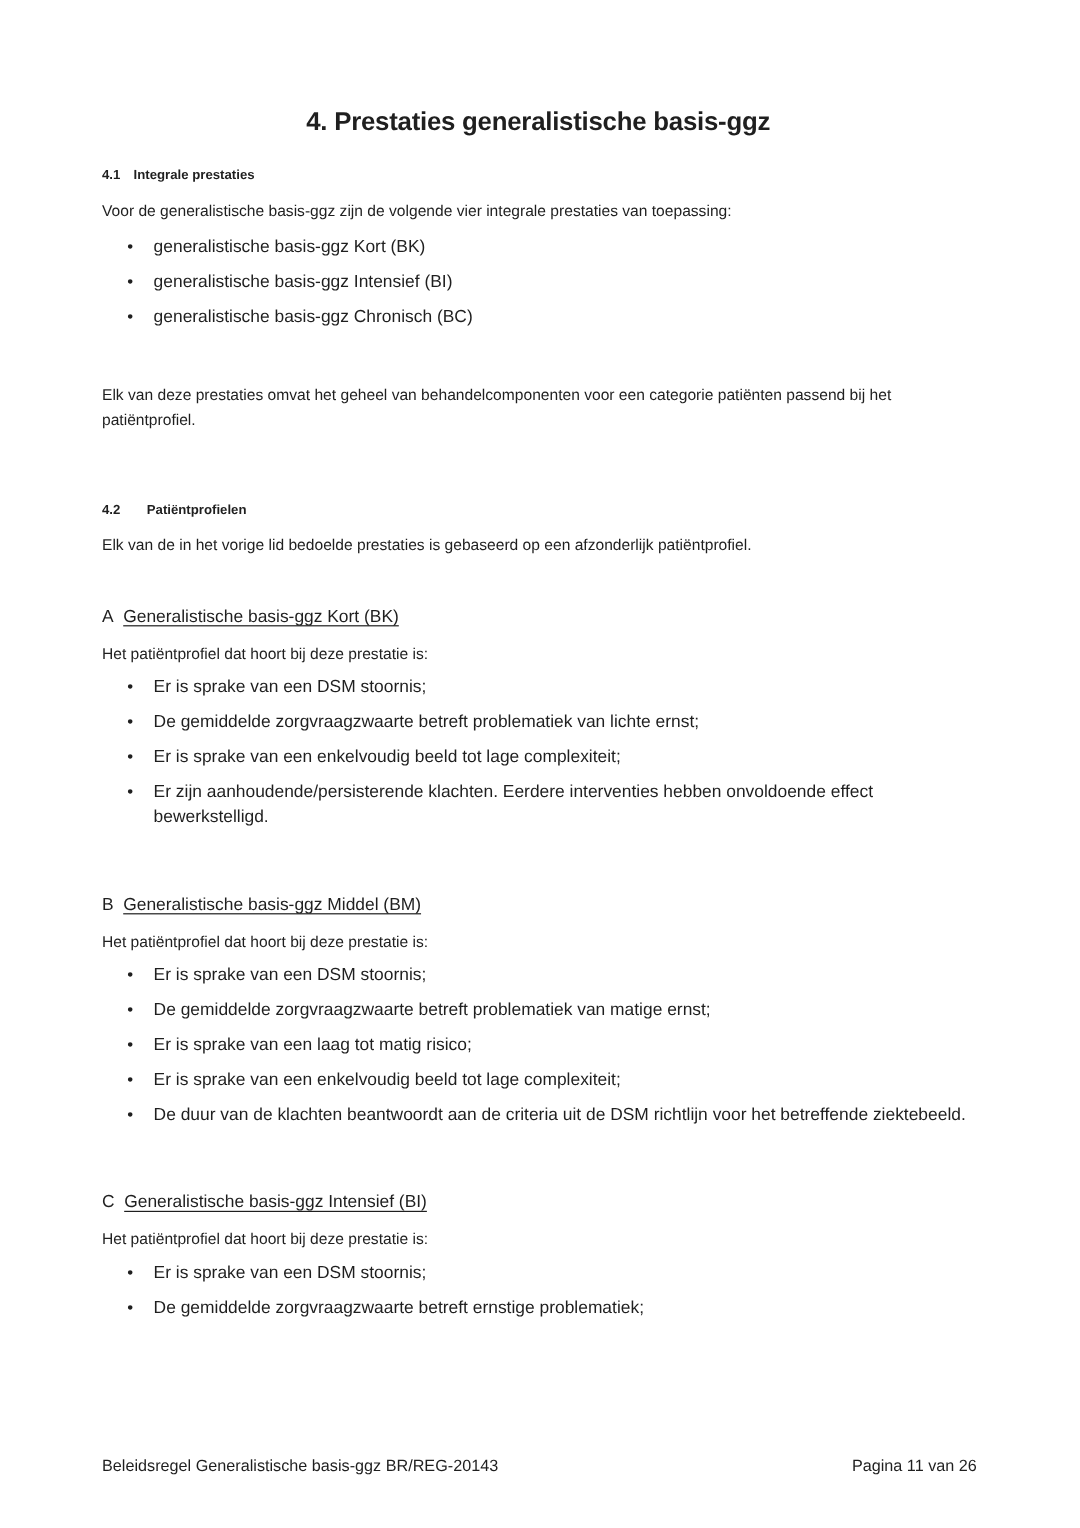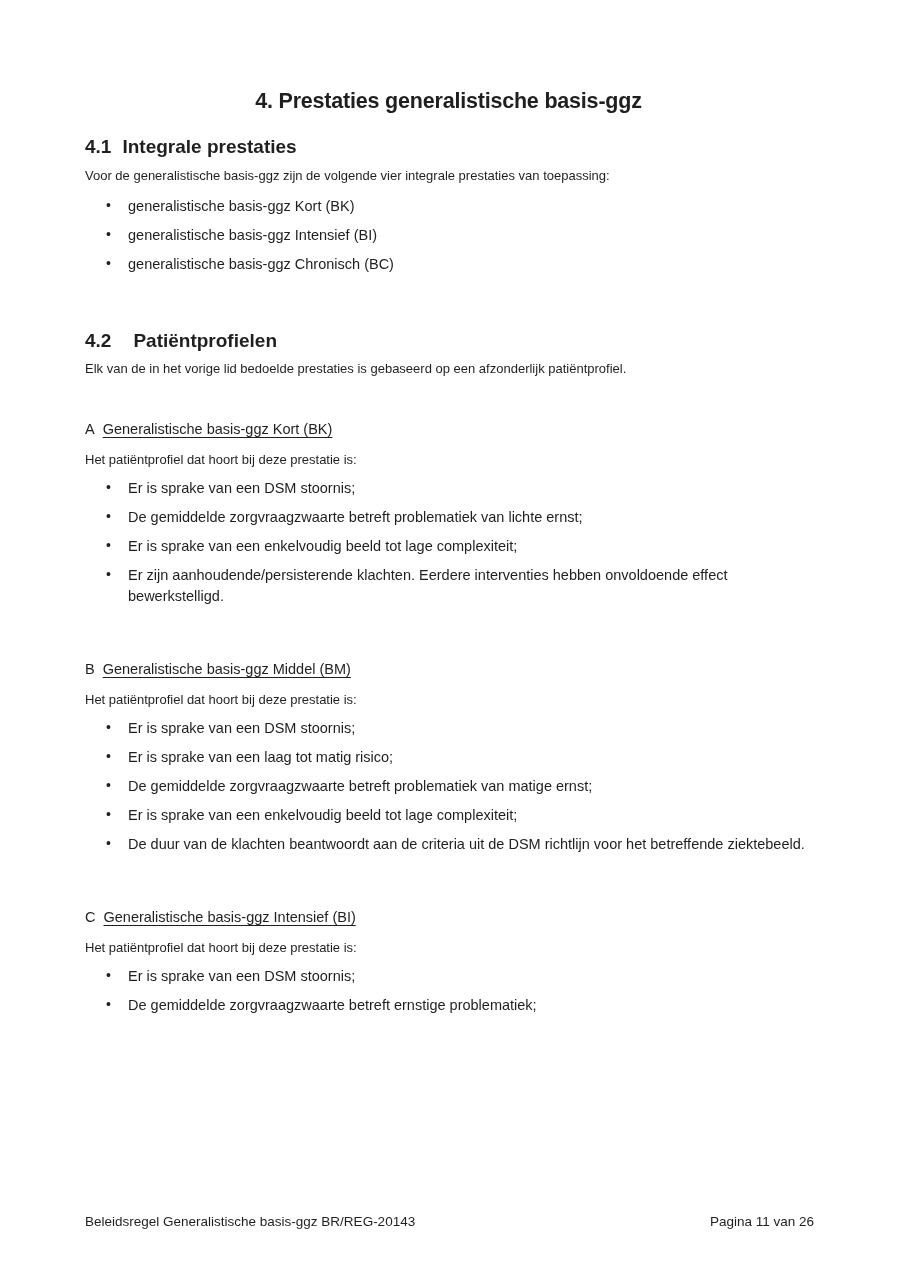--- a/index.html
+++ b/index.html
@@ -20,21 +20,21 @@
   }
   .doc-title {
     font-size: 21.5px;
     line-height: 26px;
     font-weight: bold;
     margin: 0 0 23px 0;
     letter-spacing: -0.2px;
     text-align: center;
   }
   .sec-head {
-    font-size: 19px;
+    font-size: 11px;
     font-weight: bold;
     line-height: 19px;
   }
   .s41-head { margin-bottom: 9px; }
   .s42-head { margin-top: 56px; margin-bottom: 8px; }
   .sec-num-41 { display: inline-block; margin-right: 11px; }
   .sec-num-42 { display: inline-block; margin-right: 22px; }
   p {
     font-size: 13px;
     line-height: 21px;
@@ -98,20 +98,21 @@
   </div>
 
   <p>Voor de generalistische basis-ggz zijn de volgende vier integrale prestaties van toepassing:</p>
 
   <ul class="bullets">
     <li>generalistische basis-ggz Kort (BK)</li>
     <li>generalistische basis-ggz Intensief (BI)</li>
     <li>generalistische basis-ggz Chronisch (BC)</li>
   </ul>
 
+  <p class="outro">Elk van deze prestaties omvat het geheel van behandelcomponenten voor een categorie patiënten passend bij het patiëntprofiel.</p>
 
   <div class="sec-head s42-head">
     <span class="sec-num-42">4.2</span><span>Patiëntprofielen</span>
   </div>
 
   <p>Elk van de in het vorige lid bedoelde prestaties is gebaseerd op een afzonderlijk patiëntprofiel.</p>
 
   <div class="profile">
     <div class="profile-head first">
       <span class="profile-letter">A</span><span class="profile-title">Generalistische basis-ggz Kort (BK)</span>
@@ -125,22 +126,22 @@
     </ul>
   </div>
 
   <div class="profile">
     <div class="profile-head">
       <span class="profile-letter">B</span><span class="profile-title">Generalistische basis-ggz Middel (BM)</span>
     </div>
     <p class="lead">Het patiëntprofiel dat hoort bij deze prestatie is:</p>
     <ul class="bullets">
       <li>Er is sprake van een DSM stoornis;</li>
+      <li>De gemiddelde zorgvraagzwaarte betreft problematiek van matige ernst;</li>
       <li>Er is sprake van een laag tot matig risico;</li>
-      <li>De gemiddelde zorgvraagzwaarte betreft problematiek van matige ernst;</li>
       <li>Er is sprake van een enkelvoudig beeld tot lage complexiteit;</li>
       <li>De duur van de klachten beantwoordt aan de criteria uit de DSM richtlijn voor het betreffende ziektebeeld.</li>
     </ul>
   </div>
 
   <div class="profile">
     <div class="profile-head">
       <span class="profile-letter">C</span><span class="profile-title">Generalistische basis-ggz Intensief (BI)</span>
     </div>
     <p class="lead">Het patiëntprofiel dat hoort bij deze prestatie is:</p>

